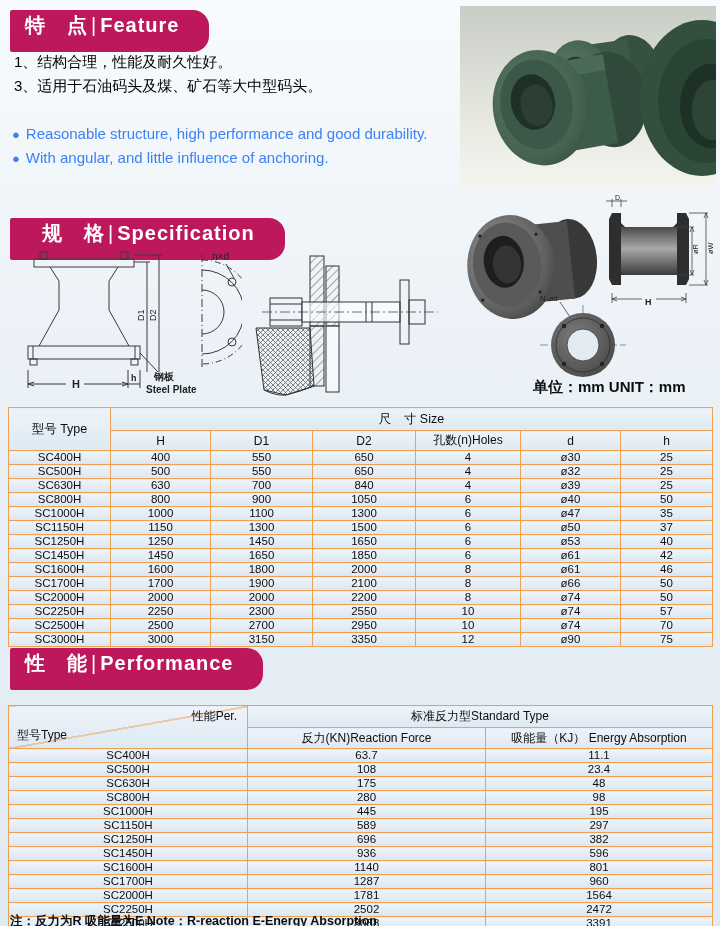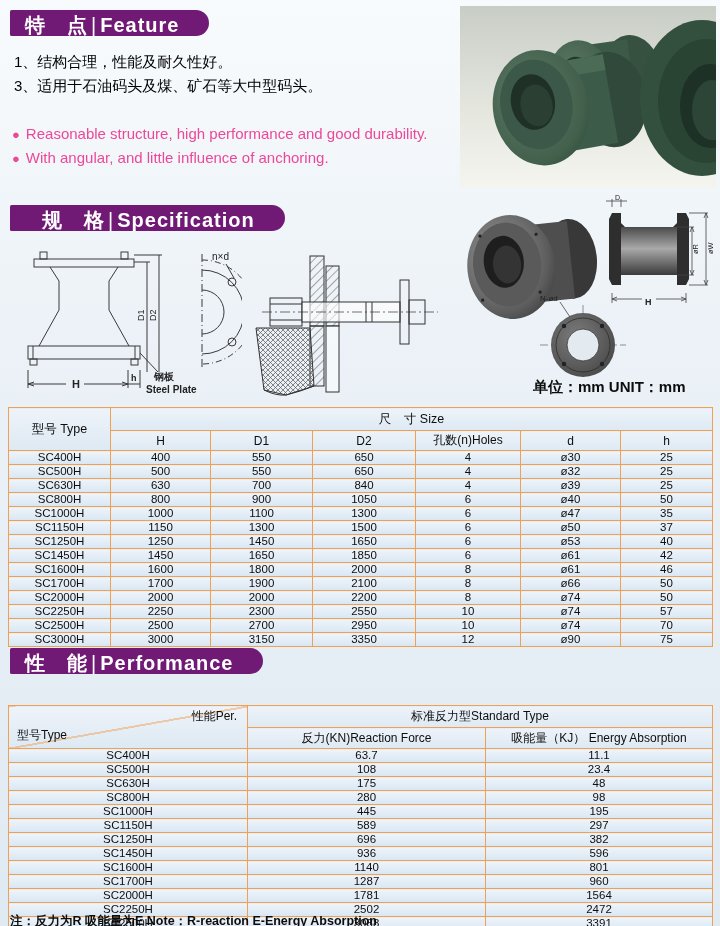--- a/index.html
+++ b/index.html
@@ -1,27 +1,27 @@
 <!DOCTYPE html>
 <html><head>
 <meta charset="utf-8">
 <style>
   html,body{margin:0;padding:0;}
   body{width:720px;height:926px;position:relative;overflow:hidden;
        font-family:"Liberation Sans","DejaVu Sans",sans-serif;color:#111;
        background:linear-gradient(180deg,#f8fbfd 0%,#ecf2f7 35%,#e0eaf2 100%);}
-  .banner{position:absolute;left:10px;height:26px;line-height:30px;
-          background:#701a75;color:#fff;font-weight:bold;font-size:20px;
+  .banner{position:absolute;left:10px;height:42px;line-height:30px;
+          background:#be185d;color:#fff;font-weight:bold;font-size:20px;
           padding:0 30px 0 15px;border-radius:2px 16px 16px 2px;letter-spacing:1px;white-space:nowrap;}
   .banner .divider{font-weight:normal;padding:0 3px;}
   #banner-feature{top:10px;}
-  #banner-spec{top:205px;padding-left:32px;}
+  #banner-spec{top:218px;padding-left:32px;}
   #banner-perf{top:648px;}
   .cn-points{position:absolute;left:14px;top:50px;font-size:15px;line-height:24px;color:#000000;}
-  .en-points{position:absolute;left:12px;top:122px;font-size:15px;line-height:23px;color:#ec4899;}
+  .en-points{position:absolute;left:12px;top:122px;font-size:15px;line-height:23px;color:#3b82f6;}
   .en-points .bullet{font-size:13px;margin-right:6px;}
   .photo{position:absolute;left:460px;top:6px;width:256px;height:182px;}
   .drawing{position:absolute;}
   #drawing-cross{left:6px;top:246px;width:236px;height:156px;}
   #drawing-bolt{left:248px;top:240px;width:200px;height:162px;}
   #drawing-render{left:452px;top:193px;width:268px;height:186px;}
   .unit-label{position:absolute;left:533px;top:378px;font-size:15px;font-weight:bold;color:#0d0d0d;white-space:nowrap;}
   table{position:absolute;left:8px;width:704px;border-collapse:collapse;table-layout:fixed;}
   #spec-table{top:407px;}
   #perf-table{top:687px;margin-top:18px;}

